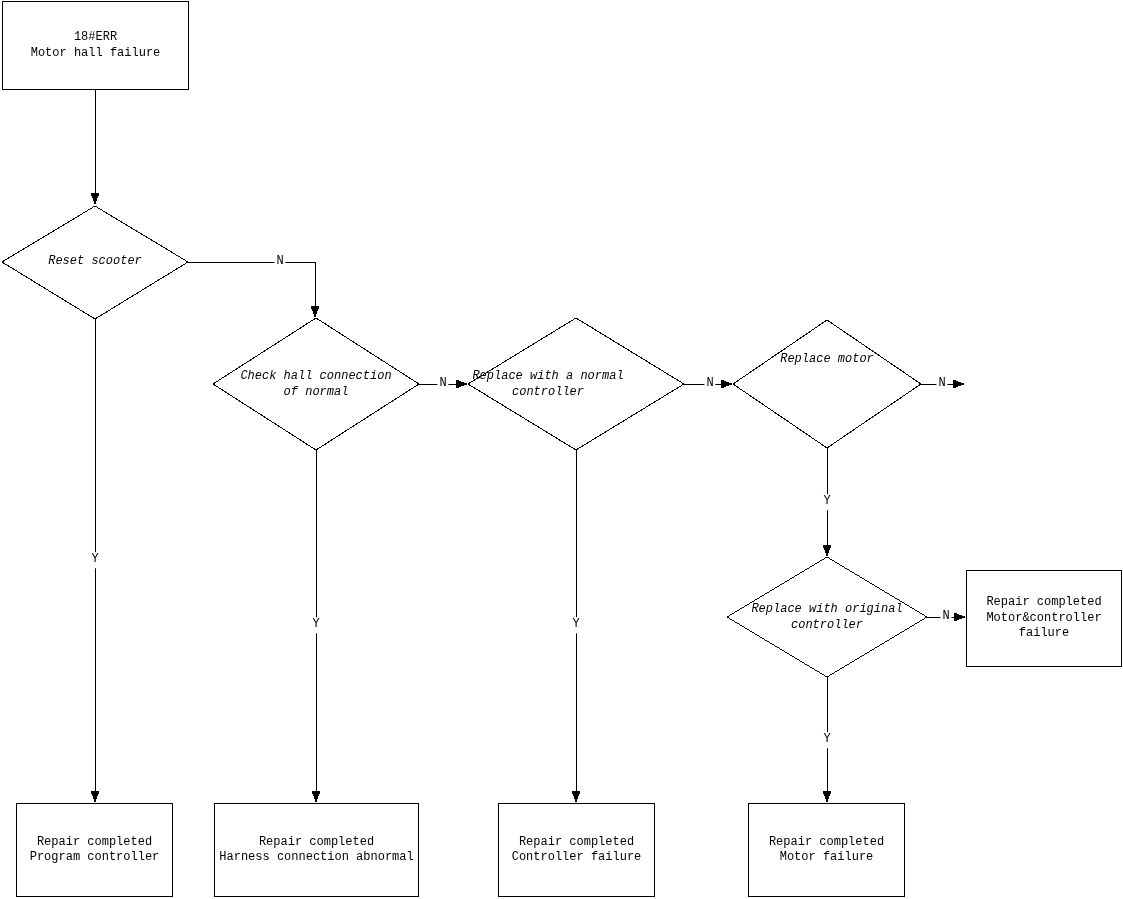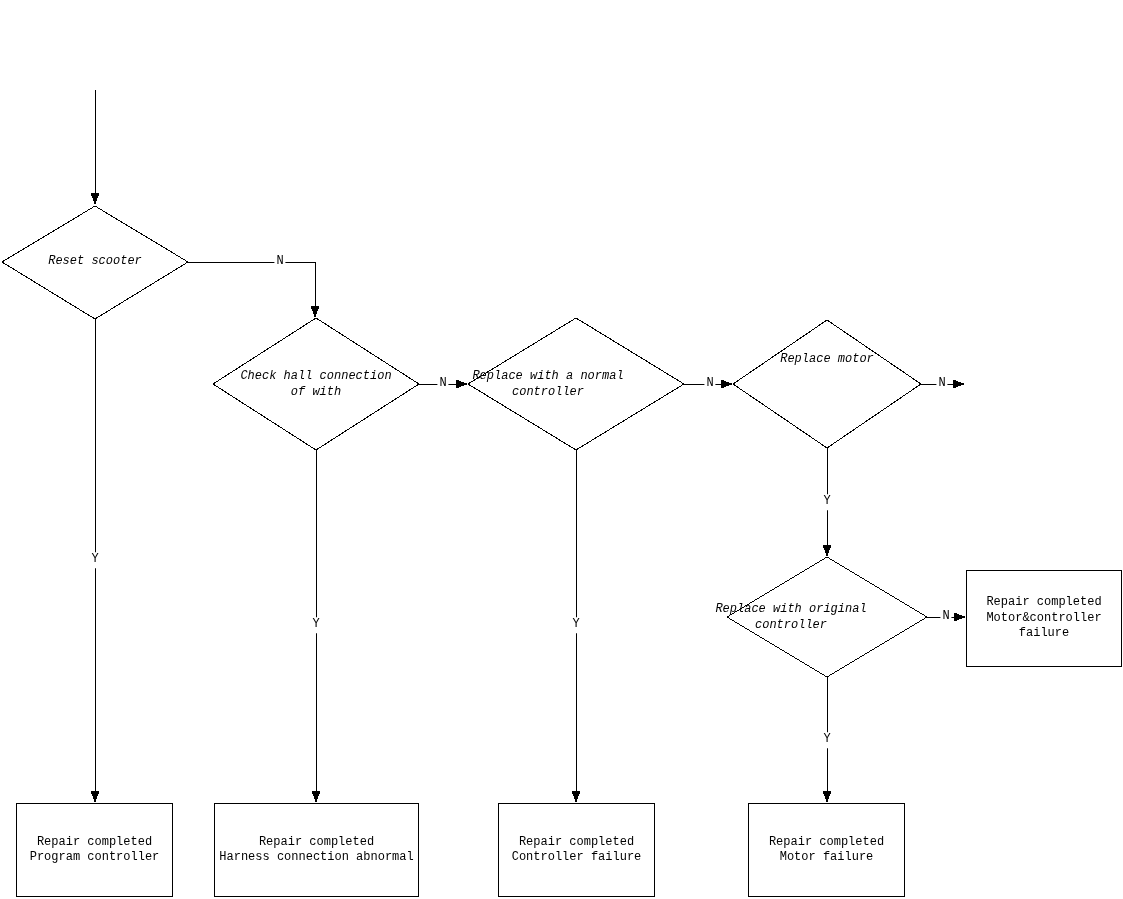--- a/index.html
+++ b/index.html
@@ -90,20 +90,24 @@
     <polygon class="arrow" points="733,384 721,379.5 721,388.5"></polygon>
     <polygon class="arrow" points="965,384 953,379.5 953,388.5"></polygon>
     <polygon class="arrow" points="827,557 822.5,545 831.5,545"></polygon>
     <polygon class="arrow" points="966,617 954,612.5 954,621.5"></polygon>
     <polygon class="arrow" points="827,803 822.5,791 831.5,791"></polygon>
     <polygon class="arrow" points="95,803 90.5,791 99.5,791"></polygon>
     <polygon class="arrow" points="316,803 311.5,791 320.5,791"></polygon>
     <polygon class="arrow" points="576,803 571.5,791 580.5,791"></polygon>
   </svg>
 
+  <div class="rect-node" style="left:2px; top:1px; width:187px; height:89px;">
+    <span>18#ERR</span>
+    <span>Motor hall failure</span>
+  </div>
 
 
   <div class="rect-node" style="left:966px; top:570px; width:156px; height:97px;">
     <span>Repair completed</span>
     <span>Motor&amp;controller</span>
     <span>failure</span>
   </div>
 
   <div class="rect-node" style="left:16px; top:803px; width:157px; height:94px;">
     <span>Repair completed</span>
@@ -124,33 +128,33 @@
     <span>Repair completed</span>
     <span>Motor failure</span>
   </div>
 
   <div class="diamond-label" style="left:95px; top:262px;">
     <span>Reset scooter</span>
   </div>
 
   <div class="diamond-label" style="left:316px; top:384px;">
     <span>Check hall connection</span>
-    <span>of with</span>
+    <span>of normal</span>
   </div>
 
   <div class="diamond-label" style="left:548px; top:384px;">
     <span>Replace with a normal</span>
     <span>controller</span>
   </div>
 
   <div class="diamond-label" style="left:827px; top:360px;">
     <span>Replace motor</span>
   </div>
 
-  <div class="diamond-label" style="left:791px; top:617px;">
+  <div class="diamond-label" style="left:827px; top:617px;">
     <span>Replace with original</span>
     <span>controller</span>
   </div>
 
   <span class="edge-label" style="left:280px; top:262px;">N</span>
   <span class="edge-label" style="left:443px; top:384px;">N</span>
   <span class="edge-label" style="left:710px; top:384px;">N</span>
   <span class="edge-label" style="left:942px; top:384px;">N</span>
   <span class="edge-label" style="left:946px; top:617px;">N</span>
 

